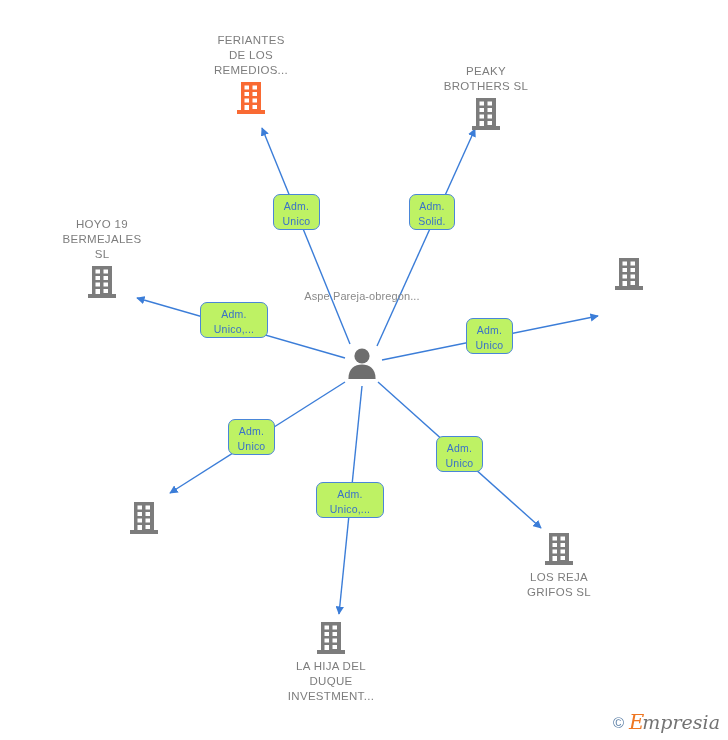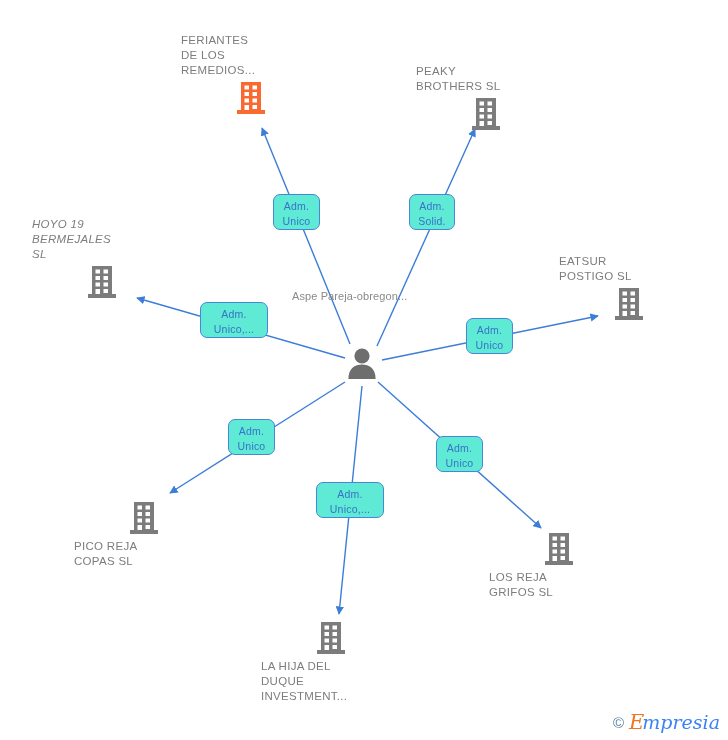--- a/index.html
+++ b/index.html
@@ -23,20 +23,21 @@
     top: 0;
     width: 728px;
     height: 740px;
   }
 
   
   .node {
     position: absolute;
     width: 140px;
     margin-left: -70px;
+    text-align: center;
     line-height: 15px;
   }
   .node-label {
     font-size: 11.5px;
     letter-spacing: 0.3px;
     color: #7d7d7d;
     white-space: pre-line;
   }
   .node-label.center {
     color: #8a8a8a;
@@ -51,21 +52,21 @@
   .node.below .node-icon {
     margin: 0 auto 4px auto;
   }
 
   
   .chip {
     position: absolute;
     box-sizing: border-box;
     border: 1.4px solid #4a86d8;
     border-radius: 7px;
-    background: #5eead4;
+    background: #bef264;
     color: #3a72c8;
     font-size: 10.5px;
     line-height: 15px;
     text-align: center;
     padding: 4px 6px 5px 6px;
     white-space: pre-line;
     letter-spacing: 0.2px;
   }
 
   
@@ -87,21 +88,21 @@
     font-style: italic;
     font-size: 21px;
     color: #ef7722;
     line-height: 1;
     margin-right: -2px;
   }
   #watermark .brand-rest {
     font-family: "DejaVu Serif", serif;
     font-style: italic;
     font-size: 19px;
-    color: #3b82f6;
+    color: #737373;
     line-height: 1;
   }
 </style>
 </head>
 <body>
 
 <div id="canvas">
 
   <svg id="edges" viewBox="0 0 728 740" xmlns="http://www.w3.org/2000/svg">
     <defs>
@@ -161,42 +162,40 @@
             <rect x="16.5" y="4.5" width="4.5" height="4" fill="#ffffff"></rect>
             <rect x="8.5" y="11" width="4.5" height="4" fill="#ffffff"></rect>
             <rect x="16.5" y="11" width="4.5" height="4" fill="#ffffff"></rect>
             <rect x="8.5" y="17.5" width="4.5" height="4" fill="#ffffff"></rect>
             <rect x="16.5" y="17.5" width="4.5" height="4" fill="#ffffff"></rect>
             <rect x="8.5" y="24" width="4.5" height="5" fill="#ffffff"></rect>
             <rect x="16.5" y="24" width="4.5" height="4" fill="#ffffff"></rect>
           </svg>
         </div>
       </div>
-      <div class="node" style="left: 102px; top: 217px; font-style: italic;">
+      <div class="node" style="left: 102px; top: 217px;">
         <div class="node-label">HOYO 19
 BERMEJALES
 SL</div>
         <div>
           <svg class="node-icon" width="30" height="34" viewBox="0 0 30 34">
             <rect x="5" y="1" width="20" height="28" fill="#7c7c7c"></rect>
             <rect x="1" y="29" width="28" height="4" fill="#7c7c7c"></rect>
             <rect x="8.5" y="4.5" width="4.5" height="4" fill="#ffffff"></rect>
             <rect x="16.5" y="4.5" width="4.5" height="4" fill="#ffffff"></rect>
             <rect x="8.5" y="11" width="4.5" height="4" fill="#ffffff"></rect>
             <rect x="16.5" y="11" width="4.5" height="4" fill="#ffffff"></rect>
             <rect x="8.5" y="17.5" width="4.5" height="4" fill="#ffffff"></rect>
             <rect x="16.5" y="17.5" width="4.5" height="4" fill="#ffffff"></rect>
             <rect x="8.5" y="24" width="4.5" height="5" fill="#ffffff"></rect>
             <rect x="16.5" y="24" width="4.5" height="4" fill="#ffffff"></rect>
           </svg>
         </div>
       </div>
       <div class="node" style="left: 629px; top: 254px;">
-        <div class="node-label">EATSUR
-POSTIGO  SL</div>
         <div>
           <svg class="node-icon" width="30" height="34" viewBox="0 0 30 34">
             <rect x="5" y="1" width="20" height="28" fill="#7c7c7c"></rect>
             <rect x="1" y="29" width="28" height="4" fill="#7c7c7c"></rect>
             <rect x="8.5" y="4.5" width="4.5" height="4" fill="#ffffff"></rect>
             <rect x="16.5" y="4.5" width="4.5" height="4" fill="#ffffff"></rect>
             <rect x="8.5" y="11" width="4.5" height="4" fill="#ffffff"></rect>
             <rect x="16.5" y="11" width="4.5" height="4" fill="#ffffff"></rect>
             <rect x="8.5" y="17.5" width="4.5" height="4" fill="#ffffff"></rect>
             <rect x="16.5" y="17.5" width="4.5" height="4" fill="#ffffff"></rect>
@@ -213,22 +212,20 @@
             <rect x="8.5" y="4.5" width="4.5" height="4" fill="#ffffff"></rect>
             <rect x="16.5" y="4.5" width="4.5" height="4" fill="#ffffff"></rect>
             <rect x="8.5" y="11" width="4.5" height="4" fill="#ffffff"></rect>
             <rect x="16.5" y="11" width="4.5" height="4" fill="#ffffff"></rect>
             <rect x="8.5" y="17.5" width="4.5" height="4" fill="#ffffff"></rect>
             <rect x="16.5" y="17.5" width="4.5" height="4" fill="#ffffff"></rect>
             <rect x="8.5" y="24" width="4.5" height="5" fill="#ffffff"></rect>
             <rect x="16.5" y="24" width="4.5" height="4" fill="#ffffff"></rect>
           </svg>
         </div>
-        <div class="node-label">PICO REJA
-COPAS  SL</div>
       </div>
       <div class="node below" style="left: 559px; top: 532px;">
         <div>
           <svg class="node-icon" width="30" height="34" viewBox="0 0 30 34">
             <rect x="5" y="1" width="20" height="28" fill="#7c7c7c"></rect>
             <rect x="1" y="29" width="28" height="4" fill="#7c7c7c"></rect>
             <rect x="8.5" y="4.5" width="4.5" height="4" fill="#ffffff"></rect>
             <rect x="16.5" y="4.5" width="4.5" height="4" fill="#ffffff"></rect>
             <rect x="8.5" y="11" width="4.5" height="4" fill="#ffffff"></rect>
             <rect x="16.5" y="11" width="4.5" height="4" fill="#ffffff"></rect>

